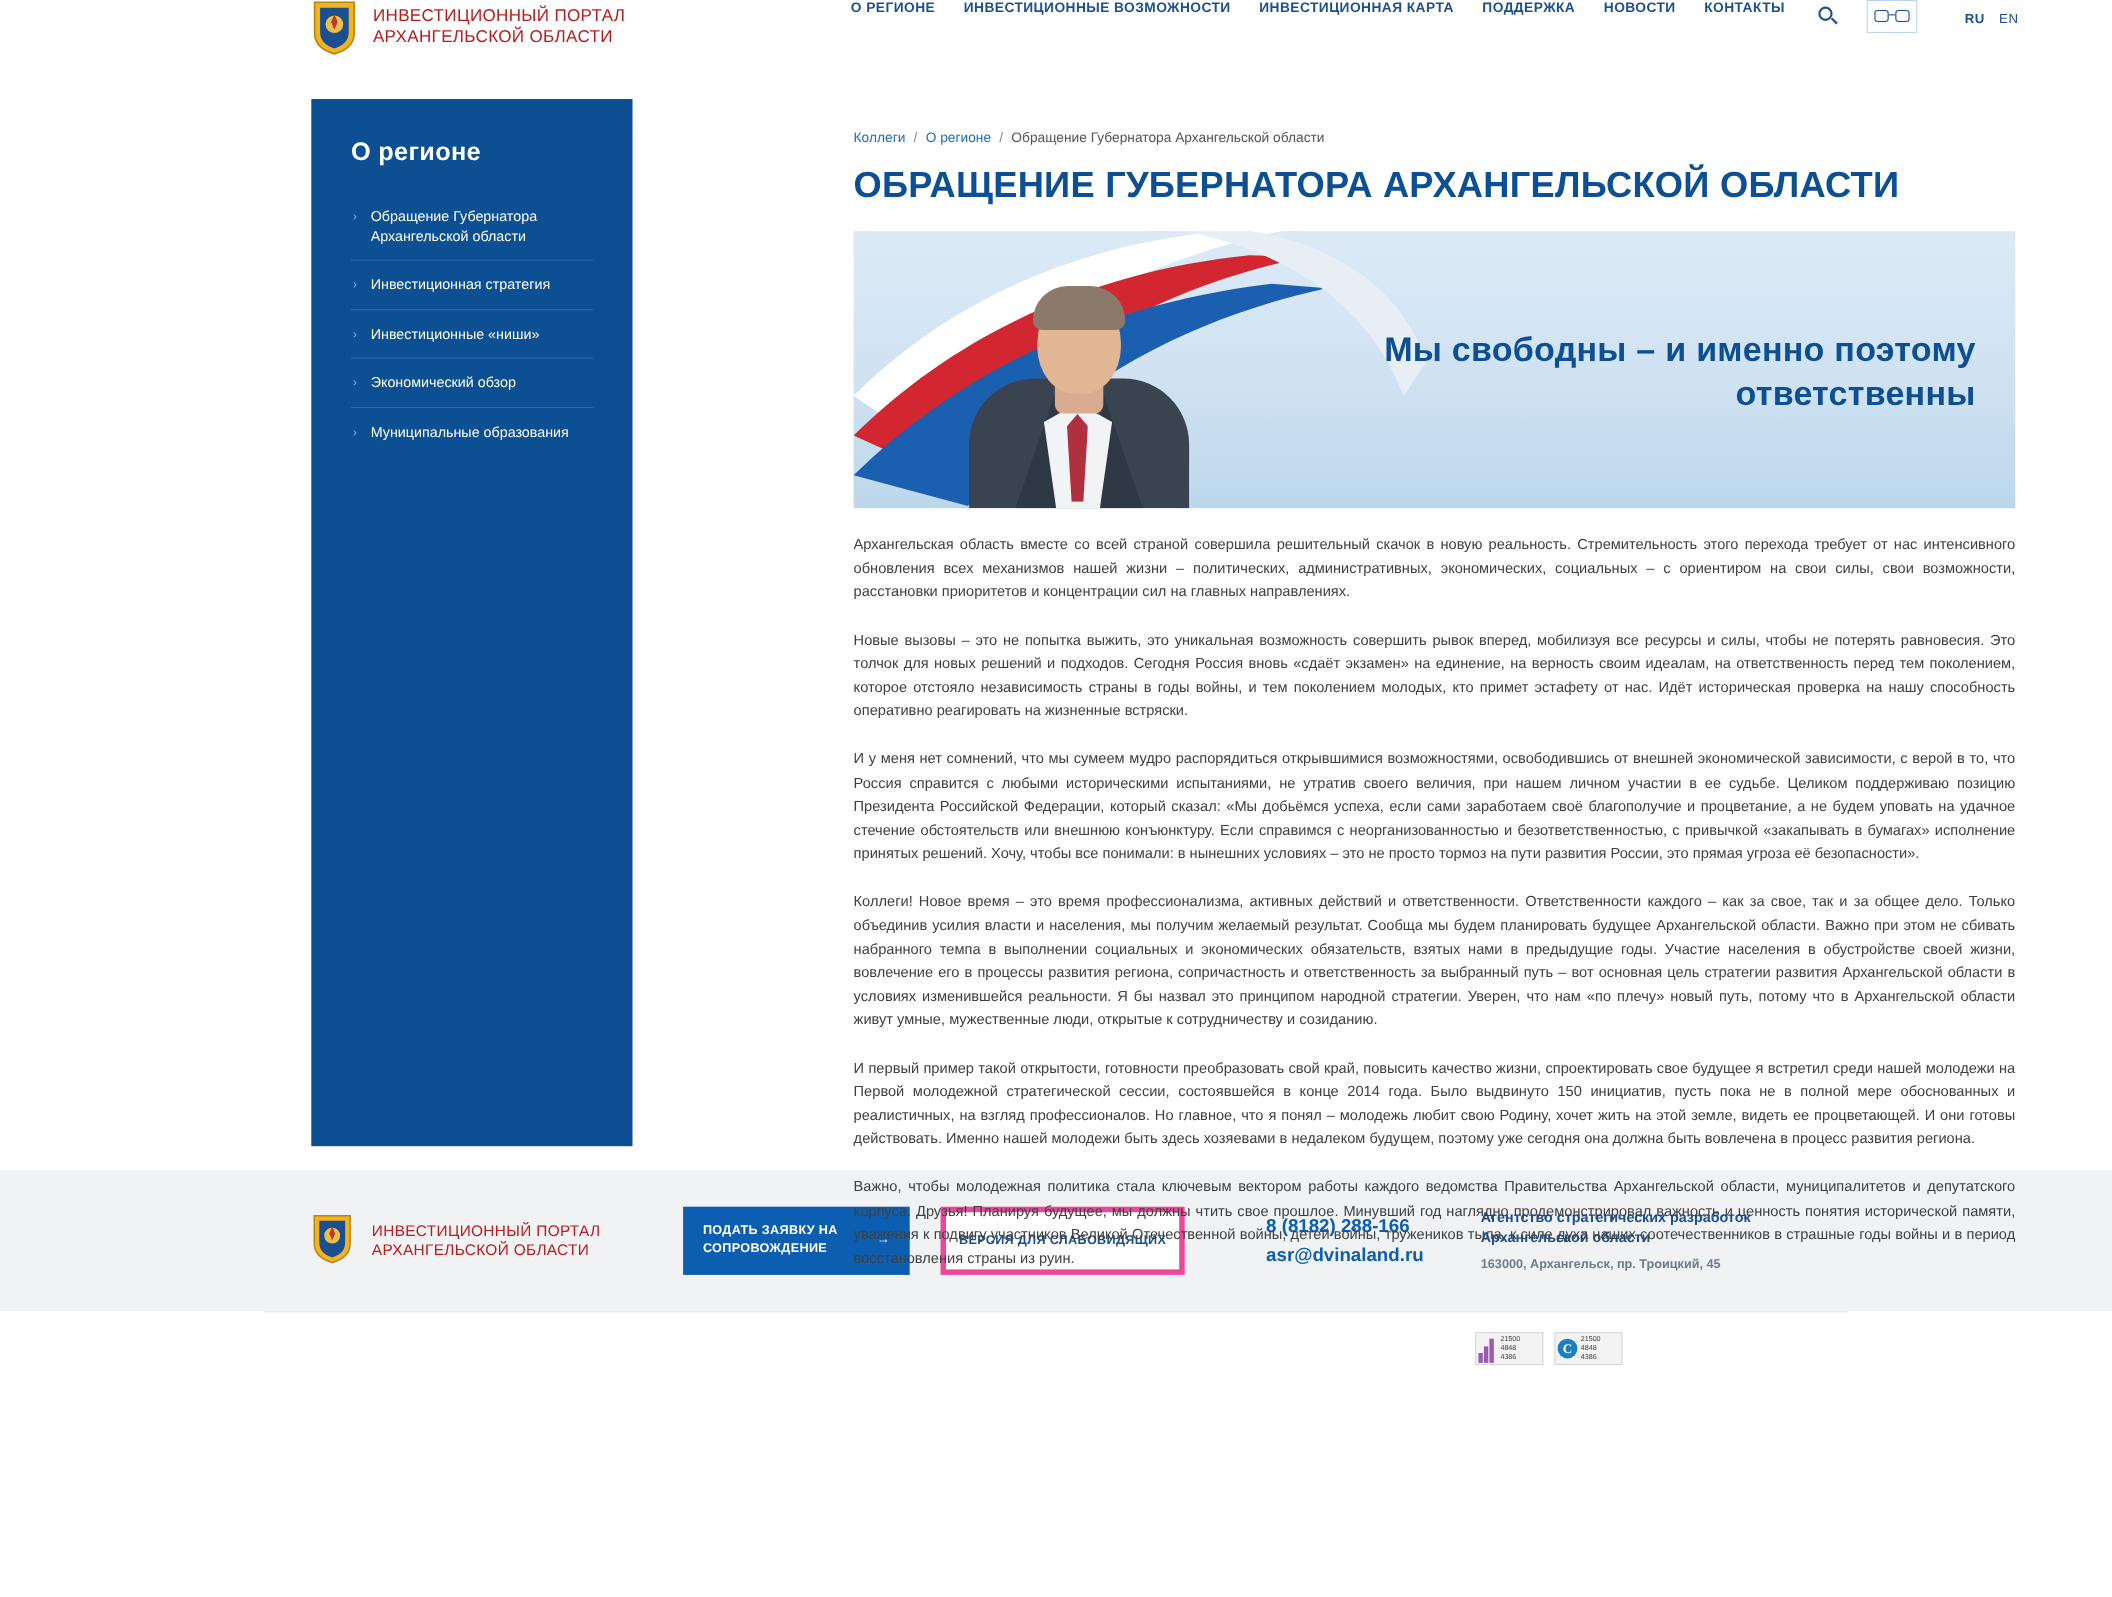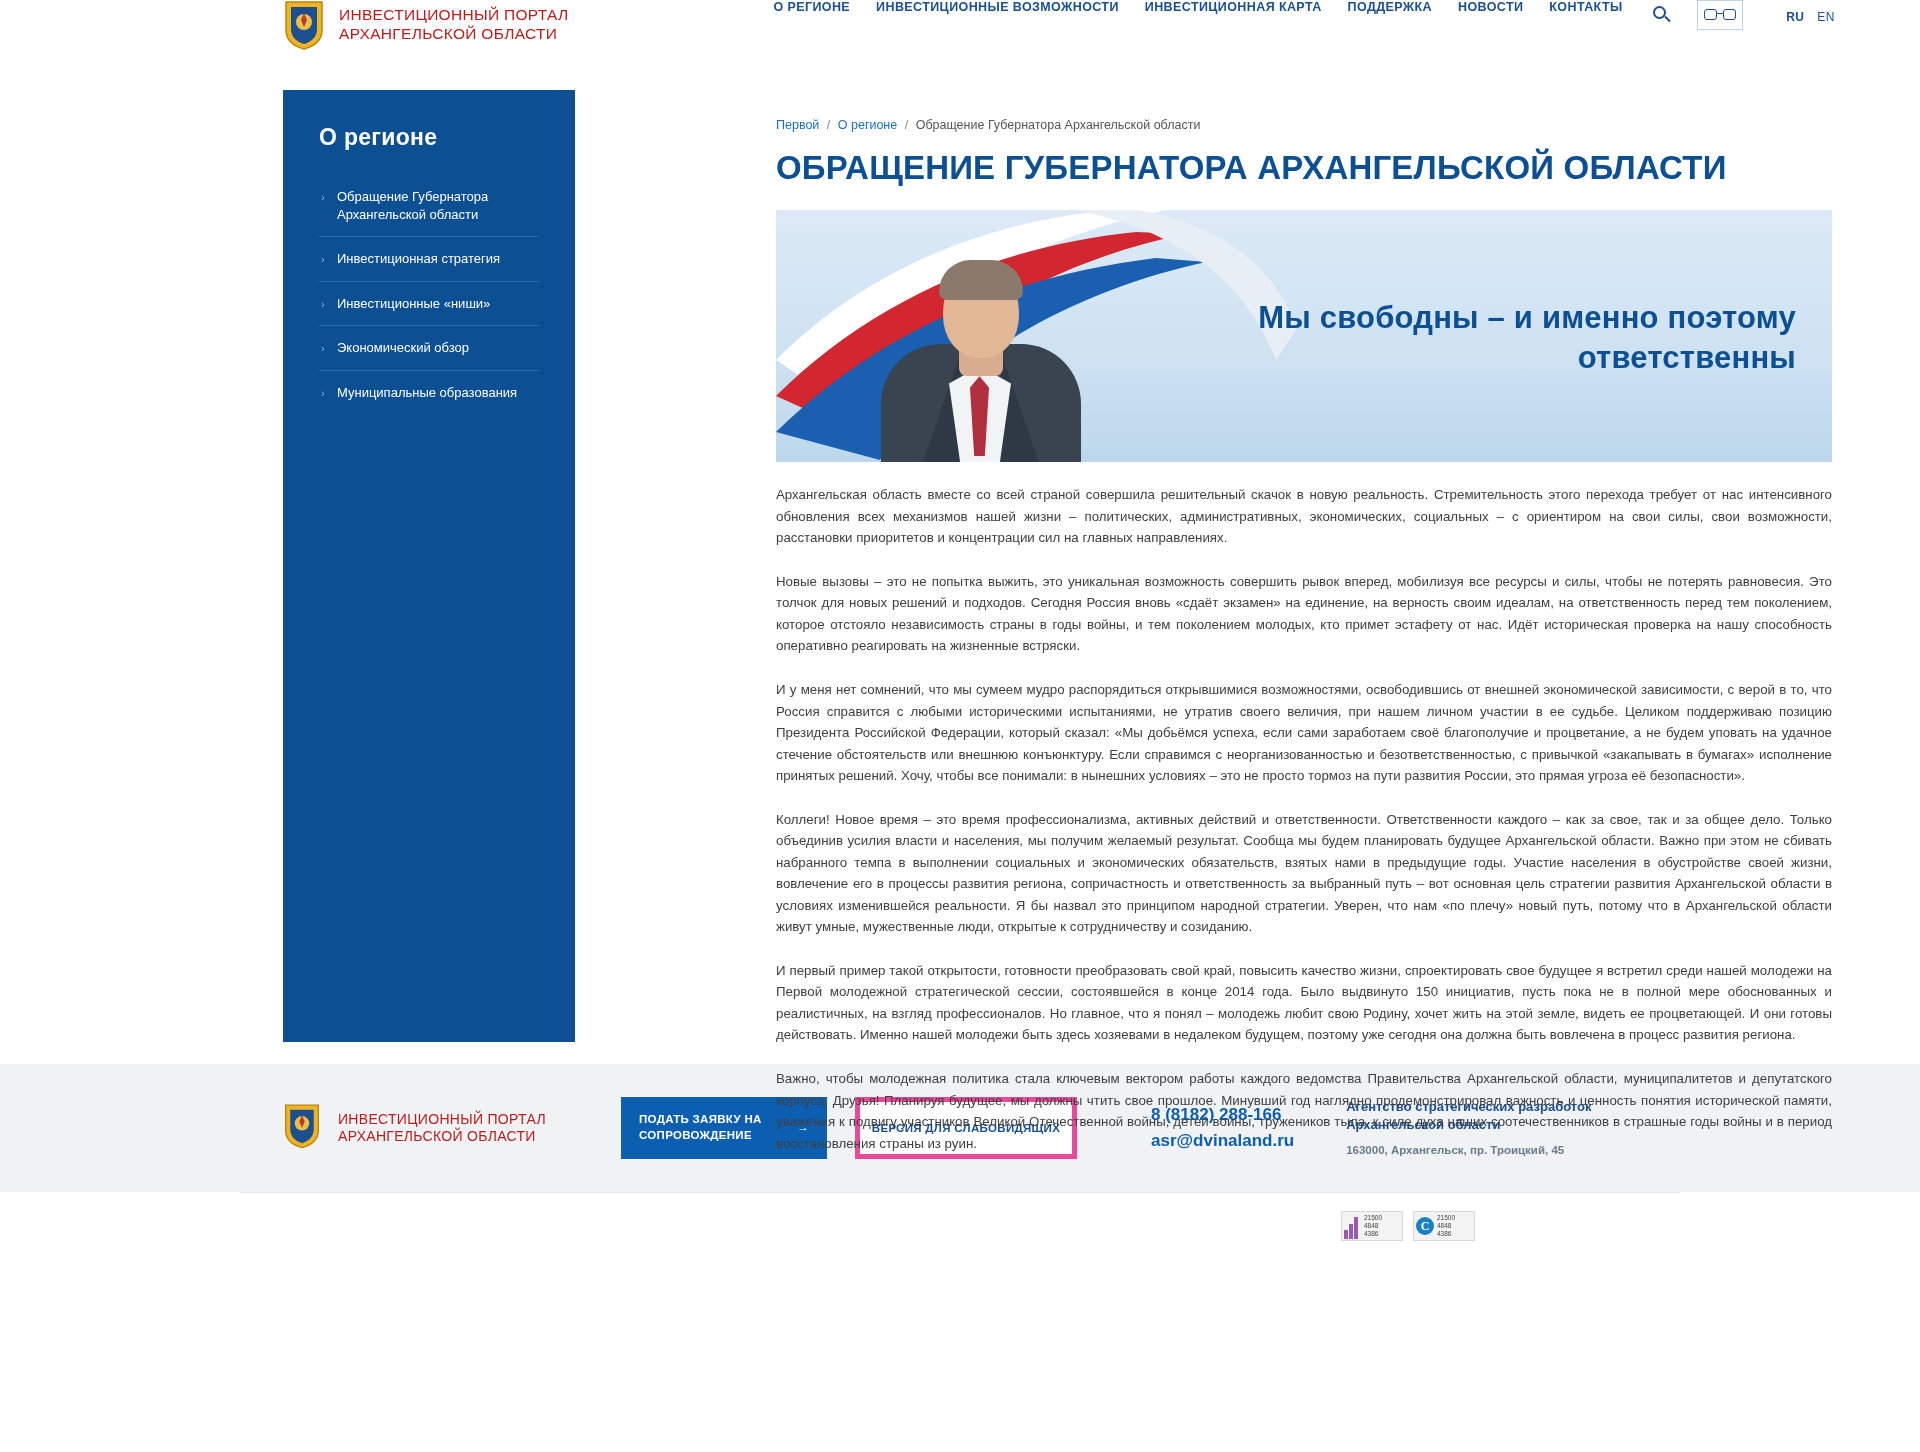--- a/index.html
+++ b/index.html
@@ -392,21 +392,21 @@
       <div class="side-item">
         <span class="chev">›</span>
         <span>Муниципальные образования</span>
       </div>
     </div>
 
     <div class="main">
       <div class="main-inner">
 
         <div class="breadcrumb">
-          <a href="#">Первой</a>
+          <a href="#">Коллеги</a>
           <span class="sep">/</span>
           <a href="#">О регионе</a>
           <span class="sep">/</span>
           <span>Обращение Губернатора Архангельской области</span>
         </div>
 
         <h1 class="page-title">ОБРАЩЕНИЕ ГУБЕРНАТОРА АРХАНГЕЛЬСКОЙ ОБЛАСТИ</h1>
 
         <div class="hero">
           <div class="flag">

